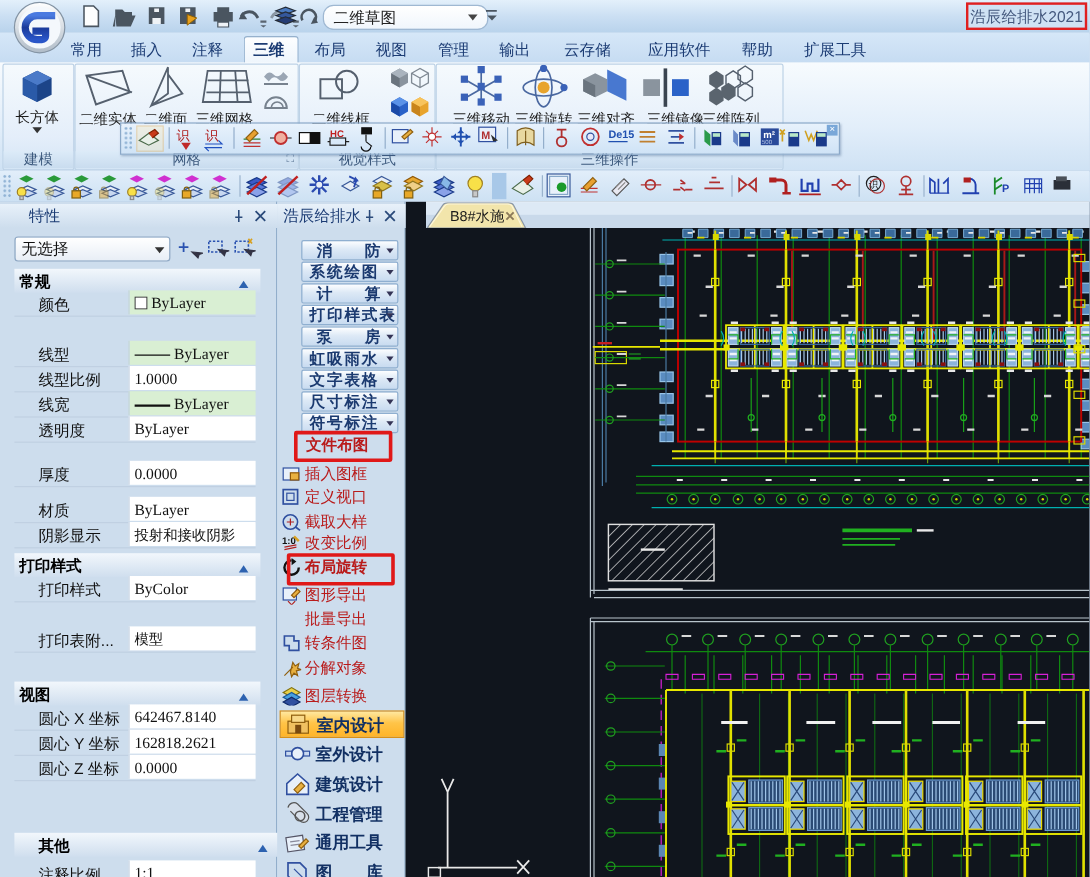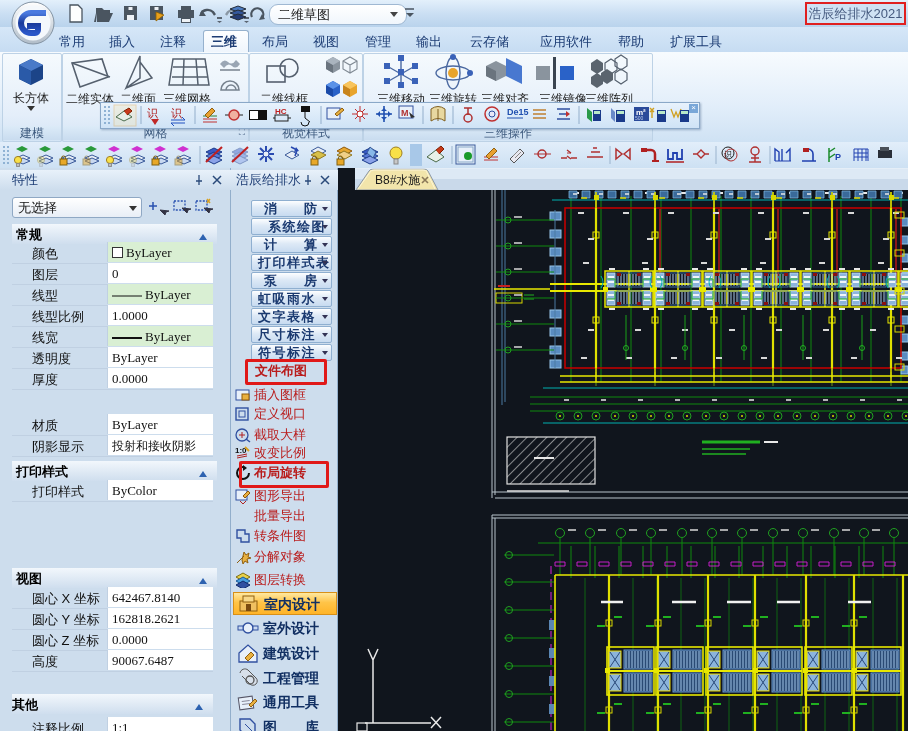--- a/index.html
+++ b/index.html
@@ -530,21 +530,21 @@
         <path d="M14 6 l3 4" stroke="#b02020" stroke-width="1.5"></path>
       </g>
 <g transform="translate(864,1)">
         <rect x="2" y="5" width="14" height="8" fill="#2a2f38"></rect>
         <rect x="4" y="2" width="9" height="4" fill="#4a5058"></rect>
       </g>
 </svg>
 </div>
 
 <div id="props" class="abs">
-<div class="ptitle" style="padding-left:12px">特性</div>
+<div class="ptitle" style="padding-left:24px">特性</div>
 <svg class="pin" style="right:26px">
       <path d="M5 0 v6 M2 6 h6 M5 6 v4" stroke="#2a4a7a" stroke-width="1.3" fill="none"></path>
     </svg>
 <svg class="pin" style="right:8px">
       <path d="M1 1 l8 8 M9 1 l-8 8" stroke="#2a4a7a" stroke-width="1.5"></path>
     </svg>
 <div class="abs" style="left:12px;top:29px;width:130px;height:21px;background:linear-gradient(#fff,#e8eef6);border:1px solid #8fa8c4;border-radius:3px;font-size:13px;line-height:20px;padding-left:5px;box-sizing:border-box;color:#111">无选择
   <span style="position:absolute;right:4px;top:8px;width:0;height:0;border:4px solid transparent;border-top:5px solid #333"></span></div>
 <svg class="abs" style="left:148px;top:29px" width="66" height="22" viewBox="0 0 66 22">
 <g stroke="#2a52b0" fill="none" stroke-width="1.5">
@@ -561,99 +561,95 @@
         <path d="M13 2 l3 4 m0 -4 l-3 4" stroke="#d8a020" stroke-width="1.4"></path>
       </g>
 </svg>
 <div class="phead" style="top:56px;padding-left:4px">常规<span class="up"></span></div>
 <div class="prow" style="top:74px">
       <span class="plab">颜色</span>
       <span class="pval green"><svg width="11" height="11" style="vertical-align:-1px;margin-right:3px">
           <rect x="0.5" y="0.5" width="10" height="10" fill="#fff" stroke="#333"></rect>
         </svg>ByLayer</span>
     </div>
-<div class="prow" style="top:95px">
-      <span class="plab">图层</span>
-      <span class="pval">0</span>
-    </div>
 <div class="prow" style="top:116px">
       <span class="plab">线型</span>
       <span class="pval green"><svg width="30" height="8" style="margin-right:3px">
           <line x1="0" y1="5" x2="30" y2="5" stroke="#111"></line>
         </svg>ByLayer</span>
     </div>
 <div class="prow" style="top:137px">
       <span class="plab">线型比例</span>
       <span class="pval">1.0000</span>
     </div>
 <div class="prow" style="top:158px">
       <span class="plab">线宽</span>
       <span class="pval green"><svg width="30" height="8" style="margin-right:3px">
           <line x1="0" y1="5" x2="30" y2="5" stroke="#111" stroke-width="2"></line>
         </svg>ByLayer</span>
     </div>
 <div class="prow" style="top:179px">
       <span class="plab">透明度</span>
       <span class="pval">ByLayer</span>
     </div>
-<div class="prow" style="top:200px">
+<div class="prow" style="top:216px">
       <span class="plab">厚度</span>
       <span class="pval">0.0000</span>
     </div>
 <div class="prow" style="top:246px">
       <span class="plab">材质</span>
       <span class="pval">ByLayer</span>
     </div>
 <div class="prow" style="top:267px">
       <span class="plab">阴影显示</span>
       <span class="pval" style="font-family:'Liberation Sans';font-size:12px">投射和接收阴影</span>
     </div>
 <div class="phead" style="top:293px;padding-left:4px">打印样式<span class="up"></span></div>
 <div class="prow" style="top:312px">
       <span class="plab">打印样式</span>
       <span class="pval">ByColor</span>
     </div>
+<div class="prow" style="top:354px">
+      <span class="plab">打印表附...</span>
+      <span class="pval" style="font-family:'Liberation Sans';font-size:12px">模型</span>
+    </div>
 <div class="phead" style="top:400px;padding-left:4px">视图<span class="up"></span></div>
 <div class="prow" style="top:419px">
       <span class="plab">圆心 X 坐标</span>
       <span class="pval">642467.8140</span>
     </div>
 <div class="prow" style="top:440px">
       <span class="plab">圆心 Y 坐标</span>
       <span class="pval">162818.2621</span>
     </div>
 <div class="prow" style="top:461px">
       <span class="plab">圆心 Z 坐标</span>
       <span class="pval">0.0000</span>
     </div>
-<div class="prow" style="top:482px">
-      <span class="plab">高度</span>
-      <span class="pval">90067.6487</span>
-    </div>
-<div class="phead" style="top:526px;padding-left:0">其他<span class="up"></span></div>
+<div class="phead" style="top:526px;padding-left:20px">其他<span class="up"></span></div>
 <div class="prow" style="top:549px">
       <span class="plab">注释比例</span>
       <span class="pval">1:1</span>
     </div>
 </div>
 <div id="gpanel" class="abs">
 <div class="ptitle" style="padding-left:5px">浩辰给排水</div>
 <svg class="pin" style="right:24px">
       <path d="M5 0 v6 M2 6 h6 M5 6 v4" stroke="#2a4a7a" stroke-width="1.3" fill="none"></path>
     </svg>
 <svg class="pin" style="right:7px">
       <path d="M1 1 l8 8 M9 1 l-8 8" stroke="#2a4a7a" stroke-width="1.5"></path>
     </svg>
 <div class="gbtn" style="top:32px">
       <span style="position:absolute;left:12px">消</span>
       <span style="position:absolute;left:52px">防</span>
       <span class="da"></span>
     </div>
 <div class="gbtn" style="top:50px">
-      <span style="position:absolute;left:16px;letter-spacing:1.5px">系统绘图</span>
+      <span style="position:absolute;left:6px;letter-spacing:1.5px">系统绘图</span>
       <span class="da"></span>
     </div>
 <div class="gbtn" style="top:68px">
       <span style="position:absolute;left:12px">计</span>
       <span style="position:absolute;left:52px">算</span>
       <span class="da"></span>
     </div>
 <div class="gbtn" style="top:86px">
       <span style="position:absolute;left:6px;letter-spacing:1.5px">打印样式表</span>
       <span class="da"></span>

